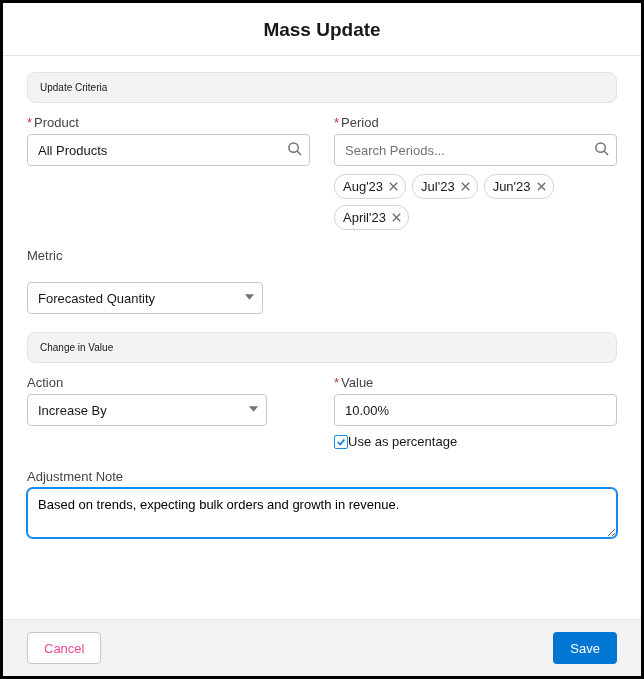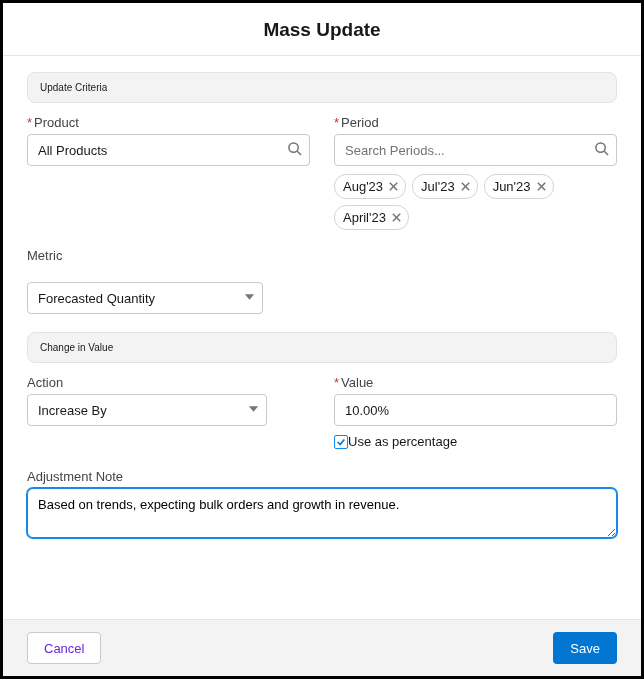--- a/index.html
+++ b/index.html
@@ -146,21 +146,21 @@
       height: 32px;
       padding: 0 16px;
       border-radius: 4px;
       font-size: 13px;
       cursor: pointer;
       border: 1px solid transparent;
     }
     .btn-cancel {
       background: #fff;
       border-color: #c9c9c9;
-      color: #6d28d9;
+      color: #ec4899;
     }
     .btn-save {
       background: #0176d3;
       color: #fff;
       font-weight: 500;
     }
     .note-section { margin-top: 20px; margin-bottom: 10px; }
   </style>
 </head>
 <body>

